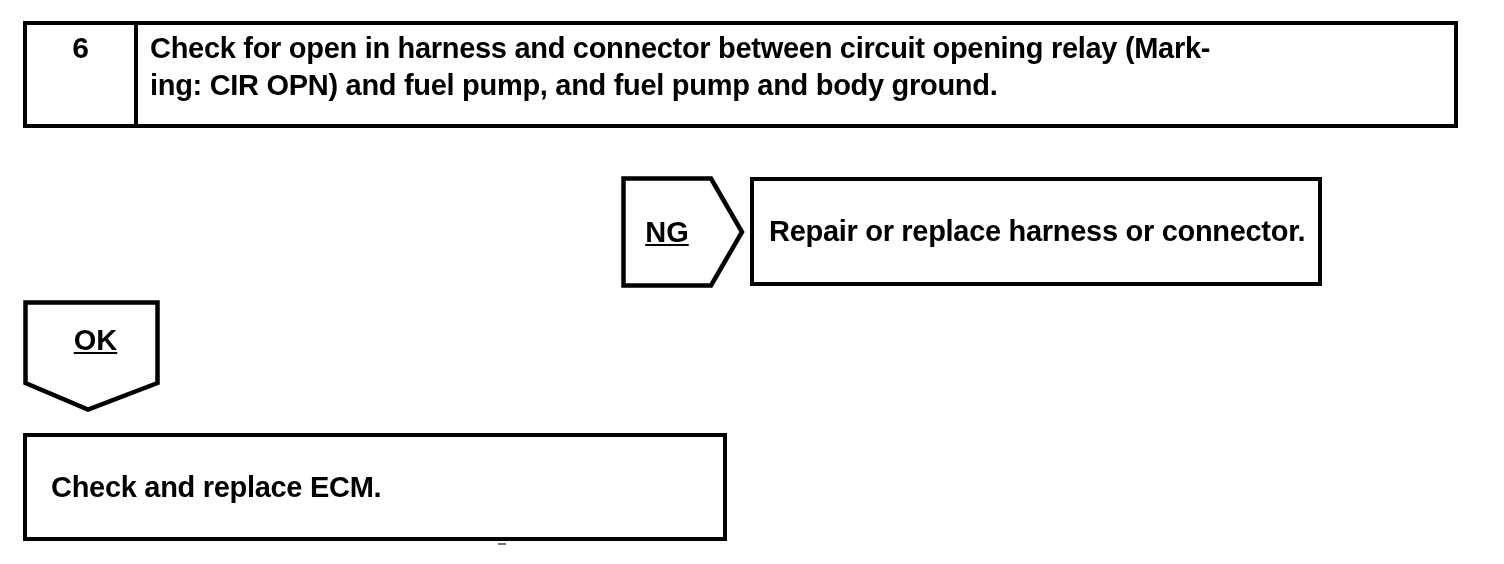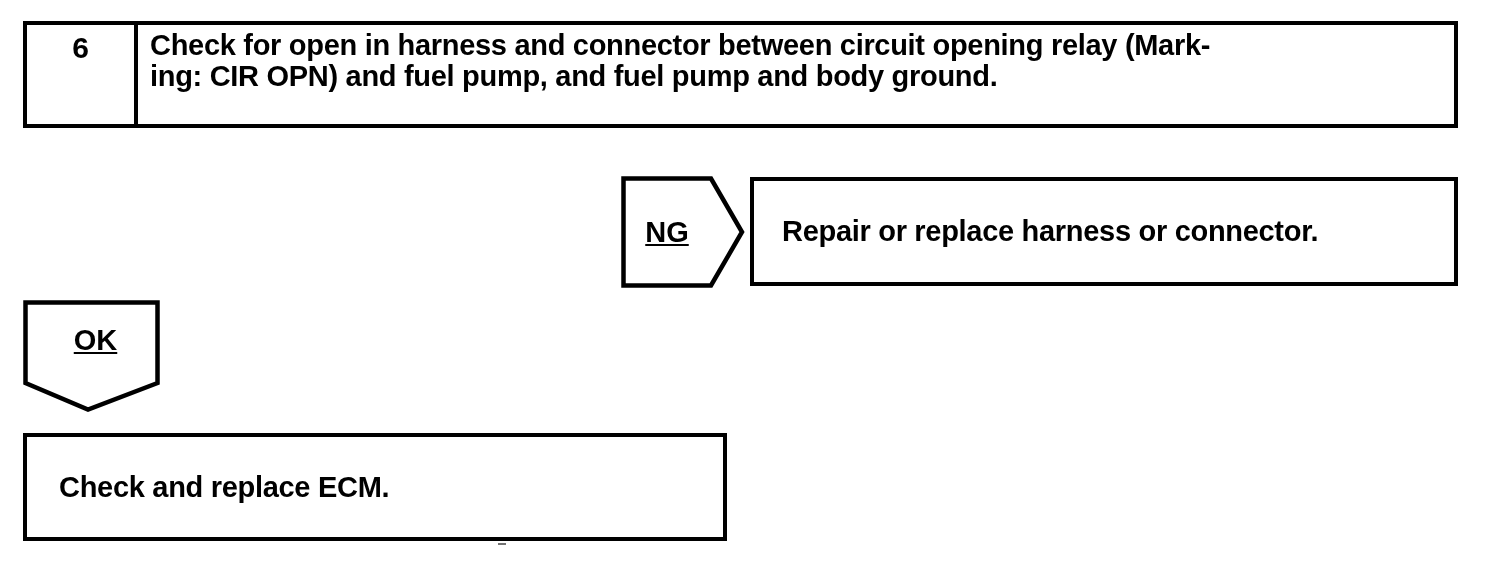--- a/index.html
+++ b/index.html
@@ -13,39 +13,39 @@
   .step-box {
     position:absolute; left:23px; top:21px; width:1435px; height:107px;
     border:4px solid var(--ink); box-sizing:border-box; display:flex;
     background:var(--paper);
   }
   .step-num {
     width:111px; flex:0 0 111px; border-right:4px solid var(--ink);
     text-align:center; font-size:30px; padding-top:6px; box-sizing:border-box;
   }
   .step-text {
-    flex:1; padding:5px 8px 0 12px; font-size:29px; line-height:31px;
+    flex:1; padding:5px 8px 0 12px; font-size:29px; line-height:37px;
     letter-spacing:-0.3px; white-space:pre-line;
   }
   .arrow-svg { position:absolute; display:block; }
   .ng-arrow-svg { left:621px; top:176px; }
   .ok-arrow-svg { left:23px; top:300px; }
   .arrow-label {
     position:absolute; font-size:29px; letter-spacing:0;
     display:flex; align-items:center; justify-content:center;text-decoration:underline;
   }
   .ng-label { left:621px; top:176px; width:92px; height:112px; }
   .ok-label { left:23px; top:324px; width:145px; height:33px; }
   .action-box {
     position:absolute; border:4px solid var(--ink); box-sizing:border-box;
     display:flex; align-items:center; font-size:29px; letter-spacing:-0.3px;
     background:var(--paper);
   }
-  .ng-box { left:750px; top:177px; width:708px; height:109px; padding-left:28px; }
-  .ok-box { left:23px; top:433px; width:704px; height:108px; padding-left:32px; }
+  .ng-box { left:750px; top:177px; width:572px; height:109px; padding-left:15px; }
+  .ok-box { left:23px; top:433px; width:704px; height:108px; padding-left:24px; }
   .speck { position:absolute; left:498px; top:543px; width:8px; height:2px; background:var(--ink); opacity:.55; }
 </style>
 </head>
 <body>
 
 <div class="page">
 
   <div class="step-box">
     <div class="step-num">6</div>
     <div class="step-text">Check for open in harness and connector between circuit opening relay (Mark-

